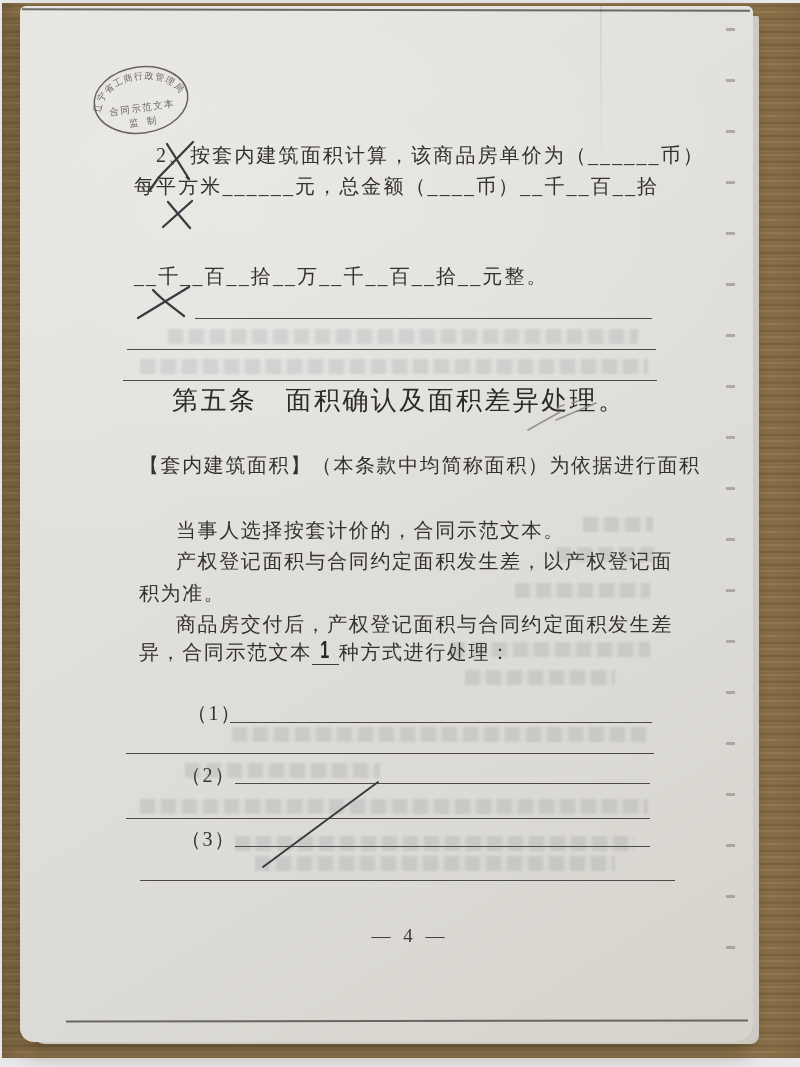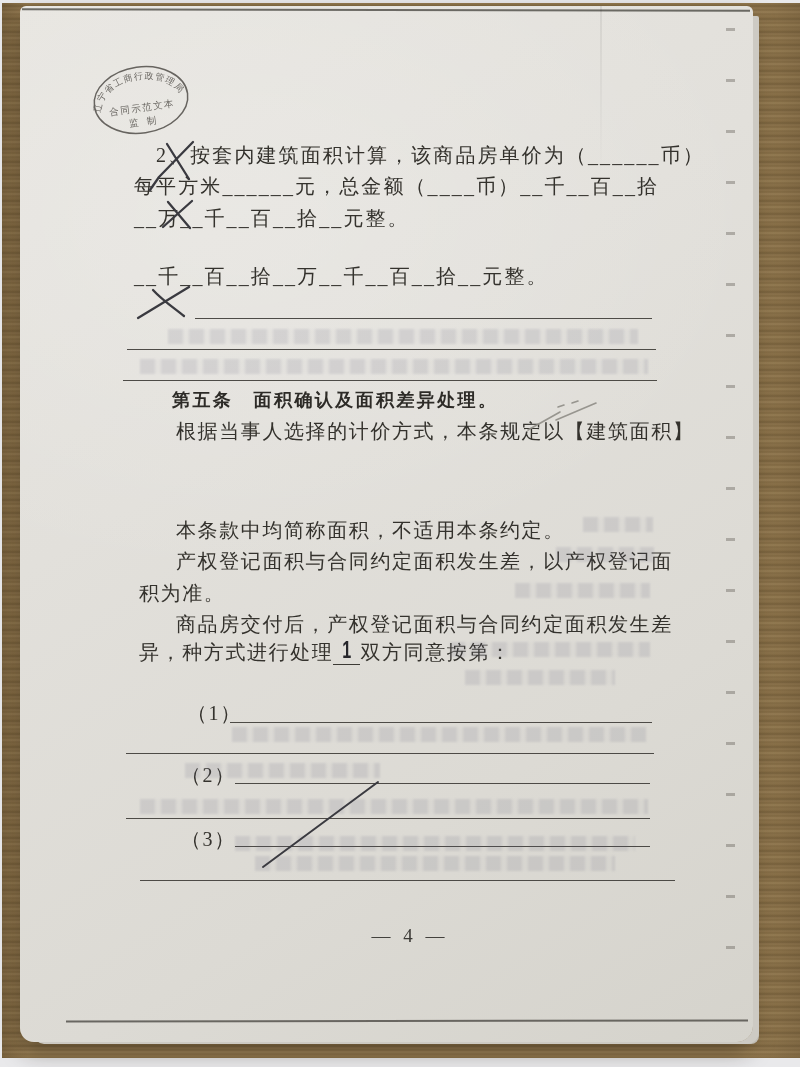--- a/index.html
+++ b/index.html
@@ -28,22 +28,22 @@
   .bottom-edge{position:absolute;left:46px;top:1014px;width:682px;height:0;
     border-top:2px solid #4c4a45;transform:rotate(-.1deg);opacity:.8;}
   .crease{position:absolute;left:580px;top:0;width:2px;height:170px;
     background:linear-gradient(rgba(0,0,0,.07),rgba(0,0,0,0));}
   .binding-marks{position:absolute;left:706px;top:22px;width:9px;height:958px;
     background:repeating-linear-gradient(to bottom, rgba(92,87,80,.55) 0 3px, rgba(0,0,0,0) 3px 51px);
     opacity:.7;}
   .line{position:absolute;white-space:nowrap;font-size:20px;letter-spacing:1.6px;
     color:#34322d;line-height:26px;}
   .clause{letter-spacing:2.1px;}
-  .heading{font-family:"Liberation Sans","DejaVu Sans",sans-serif;font-weight:bold;
-    font-size:18px;letter-spacing:2.4px;color:#2d2b27;}
+  .heading{font-family:"Liberation Sans","DejaVu Sans",sans-serif;font-weight:normal;
+    font-size:26px;letter-spacing:2.4px;color:#2d2b27;}
   .blankline{position:absolute;height:0;border-bottom:1.8px solid #403e39;opacity:.92;}
   .blank-inline{display:inline-block;width:27px;border-bottom:1.8px solid #3c3a35;
     text-align:center;vertical-align:bottom;line-height:24px;}
   .hand{font:600 23px "Liberation Sans","DejaVu Sans",sans-serif;color:#26262b;
     display:inline-block;transform:scaleX(.7);}
   .footer-num{position:absolute;left:320px;top:919px;width:140px;text-align:center;
     font-size:19px;letter-spacing:4px;color:#3b3a36;}
   .ghost{position:absolute;height:15px;filter:blur(1.3px);opacity:.55;
     background:repeating-linear-gradient(90deg, rgba(96,96,122,.26) 0 15px, rgba(96,96,122,.04) 15px 21px);}
   .ink{position:absolute;left:0;top:0;width:733px;height:1036px;pointer-events:none;}
@@ -67,36 +67,35 @@
       <path id="arcPath" d="M 11,52 A 42,30 0 0 1 95,52" fill="none"></path>
       <text font-size="9" letter-spacing="1.2">
         <textPath href="#arcPath" startOffset="2">辽宁省工商行政管理局</textPath>
       </text>
       <text x="53" y="54" font-size="9.5" text-anchor="middle" letter-spacing="1.5">合同示范文本</text>
       <text x="53" y="68" font-size="9.5" text-anchor="middle" letter-spacing="3">监 制</text>
     </svg>
 
     <div class="line clause" style="left:136px;top:136px">2、按套内建筑面积计算，该商品房单价为（______币）</div>
     <div class="line clause" style="left:114px;top:167px">每平方米______元，总金额（____币）__千__百__拾</div>
-    <div class="line clause" style="left:114px;top:199px">__万__千__百__拾__元整。</div>
 
     <div class="line clause" style="left:114px;top:257px">__千__百__拾__万__千__百__拾__元整。</div>
 
     <div class="blankline" style="left:175px;top:312px;width:457px"></div>
     <div class="blankline" style="left:107px;top:343px;width:529px"></div>
     <div class="blankline" style="left:103px;top:374px;width:534px"></div>
 
     <div class="line heading" style="left:152px;top:381px">第五条　面积确认及面积差异处理。</div>
-    <div class="line" style="left:156px;top:412px">根据当事人选择的计价方式，本条规定以【建筑面积】</div>
-    <div class="line" style="left:156px;top:511px">本条款中均简称面积，不适用本条约定。</div>
+    <div class="line" style="left:119px;top:446px">【套内建筑面积】（本条款中均简称面积）为依据进行面积</div>
+    <div class="line" style="left:156px;top:511px">当事人选择按套计价的，合同示范文本。</div>
     <div class="line" style="left:156px;top:542px">产权登记面积与合同约定面积发生差，以产权登记面</div>
     <div class="line" style="left:119px;top:574px">积为准。</div>
     <div class="line" style="left:156px;top:605px">商品房交付后，产权登记面积与合同约定面积发生差</div>
     <div class="line" style="left:119px;top:631px">
-      <span>异，种方式进行处理</span><span class="blank-inline"><span class="hand">1</span></span><span>双方同意按第：</span>
+      <span>异，合同示范文本</span><span class="blank-inline"><span class="hand">1</span></span><span>种方式进行处理：</span>
     </div>
 
     <div class="line" style="left:167px;top:694px">（1）</div>
     <div class="blankline" style="left:210px;top:716px;width:422px"></div>
     <div class="blankline" style="left:106px;top:747px;width:528px"></div>
     <div class="line" style="left:161px;top:756px">（2）</div>
     <div class="blankline" style="left:215px;top:777px;width:415px"></div>
     <div class="blankline" style="left:106px;top:812px;width:524px"></div>
     <div class="line" style="left:161px;top:820px">（3）</div>
     <div class="blankline" style="left:215px;top:840px;width:415px"></div>

